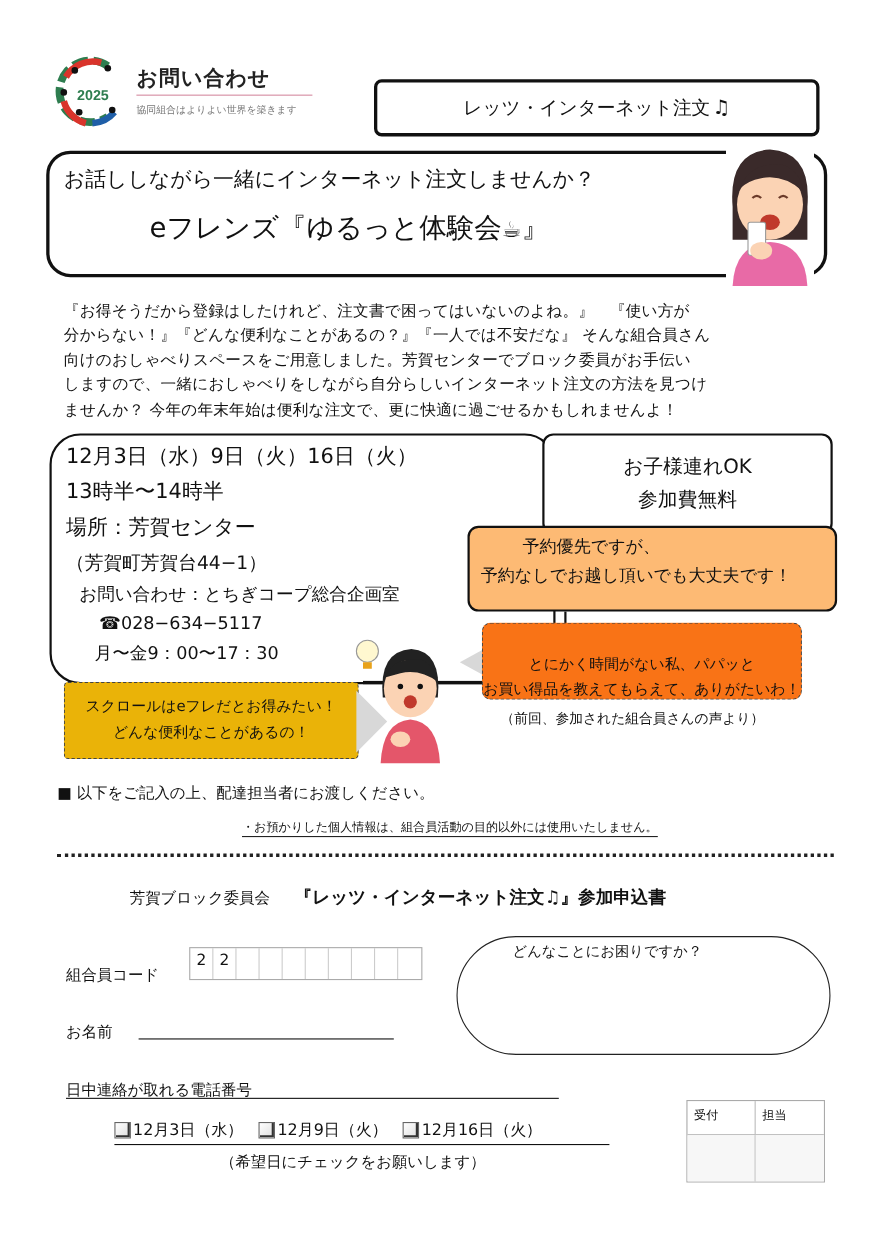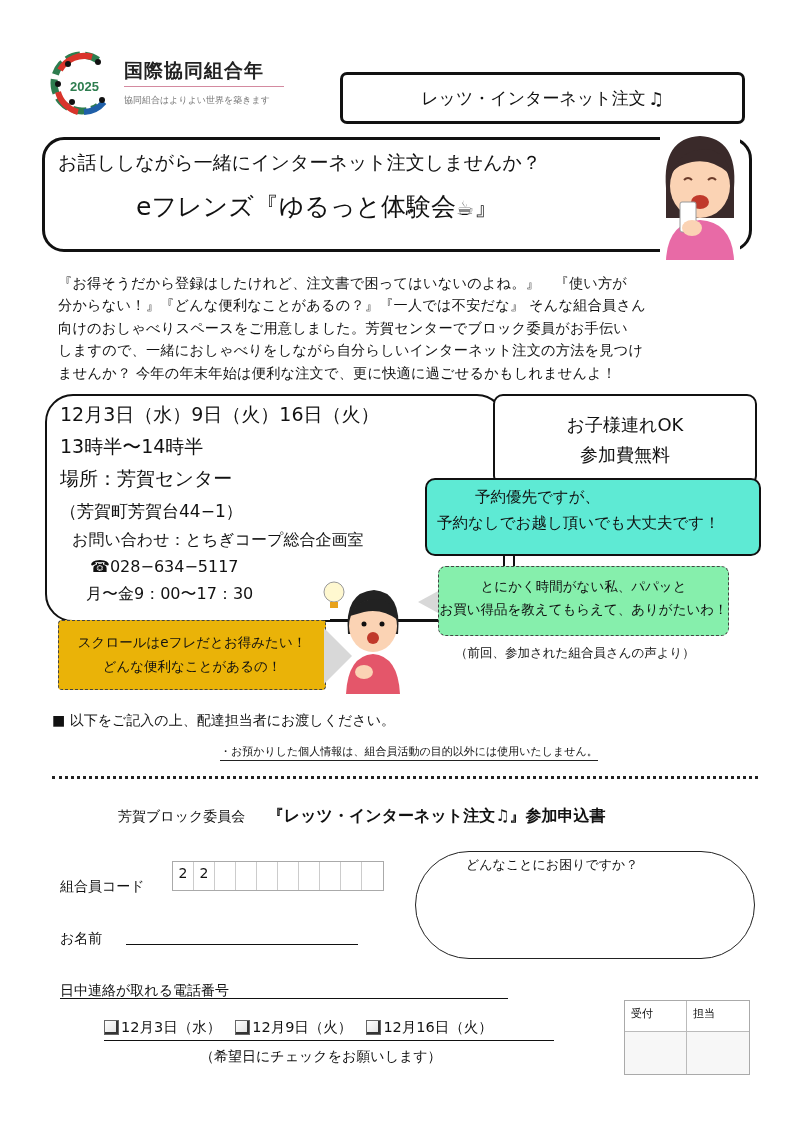--- a/index.html
+++ b/index.html
@@ -58,33 +58,33 @@
   .ev-hours { left: 86px; top: 584px; font-size: 16px; text-align: left; }
 
   
   .kids-box {
     left: 493px; top: 394px; width: 264px; height: 92px;
     border: 2px solid #111; border-radius: 10px; background: #fff;
     text-align: center; padding-top: 14px; font-size: 18px; line-height: 30px;
   }
   .reserve-box {
     left: 425px; top: 478px; width: 336px; height: 78px;
-    border: 2px solid #111; border-radius: 10px; background: #5eead4;
+    border: 2px solid #111; border-radius: 10px; background: #fdba74;
     font-size: 15.5px; line-height: 26px; padding-top: 4px;
   }
   .reserve-1 { padding-left: 48px; display: block; }
   .reserve-2 { padding-left: 10px; display: block; }
   .connector-v { left: 513px; top: 556px; width: 2px; height: 12px; background: #111; }
   .connector-h { left: 330px; top: 619px; width: 115px; height: 3px; background: #111; }
 
   
   .bubble-right {
     left: 438px; top: 566px; width: 291px; height: 70px;
-    background: #86efac; border: 1.5px dashed #444; border-radius: 8px;
-    text-align: center; font-size: 13.5px; line-height: 23px; padding-top: 8px;
+    background: #f97316; border: 1.5px dashed #444; border-radius: 8px;
+    text-align: center; font-size: 13.5px; line-height: 23px; padding-top: 26px;
   }
   .bubble-right-tail {
     left: 418px; top: 590px; width: 0; height: 0;
     border-top: 12px solid transparent; border-bottom: 12px solid transparent;
     border-right: 22px solid #d8d8d8;
   }
   .bubble-left {
     left: 58px; top: 620px; width: 268px; height: 70px;
     background: #eab308; border: 1.5px dashed #444; border-radius: 4px;
     text-align: center; font-size: 13.5px; line-height: 24px; padding-top: 9px;
@@ -162,21 +162,21 @@
     <path d="M10 42 A28 28 0 0 0 30 62" fill="none" stroke="#d9342b" stroke-width="6"></path>
     <path d="M36 62 A28 28 0 0 0 56 52" fill="none" stroke="#1f5fa8" stroke-width="6"></path>
     <circle cx="20" cy="14" r="3" fill="#111"></circle>
       <circle cx="50" cy="12" r="3" fill="#111"></circle>
     <circle cx="10" cy="34" r="3" fill="#111"></circle>
       <circle cx="24" cy="52" r="3" fill="#111"></circle>
     <circle cx="54" cy="50" r="3" fill="#111"></circle>
     <text x="22" y="41" font-size="13" font-weight="bold" fill="#2e7d4f" font-family="Liberation Sans, sans-serif">2025</text>
   </svg>
 </div>
-<div class="abs logo-title">国際協同組合年</div>
+<div class="abs logo-title">お問い合わせ</div>
 <div class="abs logo-rule"></div>
 <div class="abs logo-sub">協同組合はよりよい世界を築きます</div>
 
 <div class="abs title-pill">
   <span>レッツ・インターネット注文</span>
   <span class="note-icon">♫</span>
 </div>
 
 <div class="abs headline-box"></div>
 <div class="abs headline-1">お話ししながら一緒にインターネット注文しませんか？</div>

